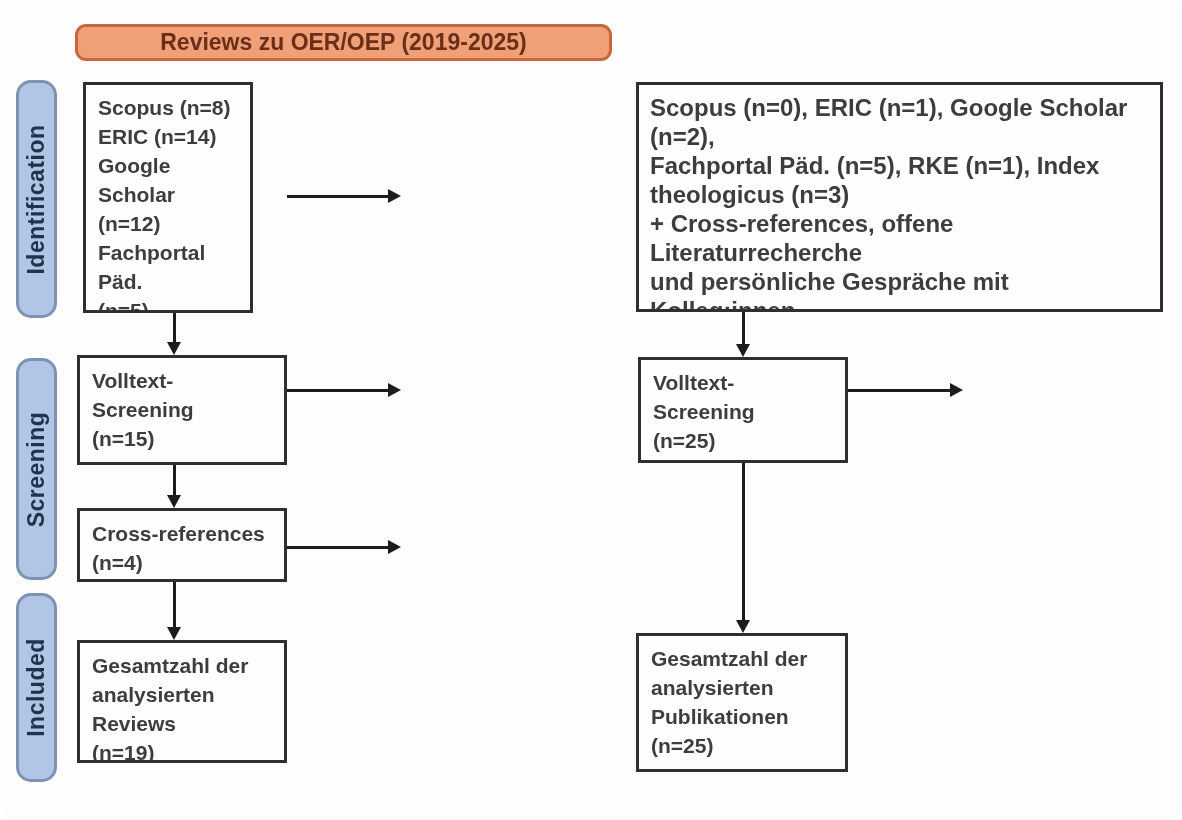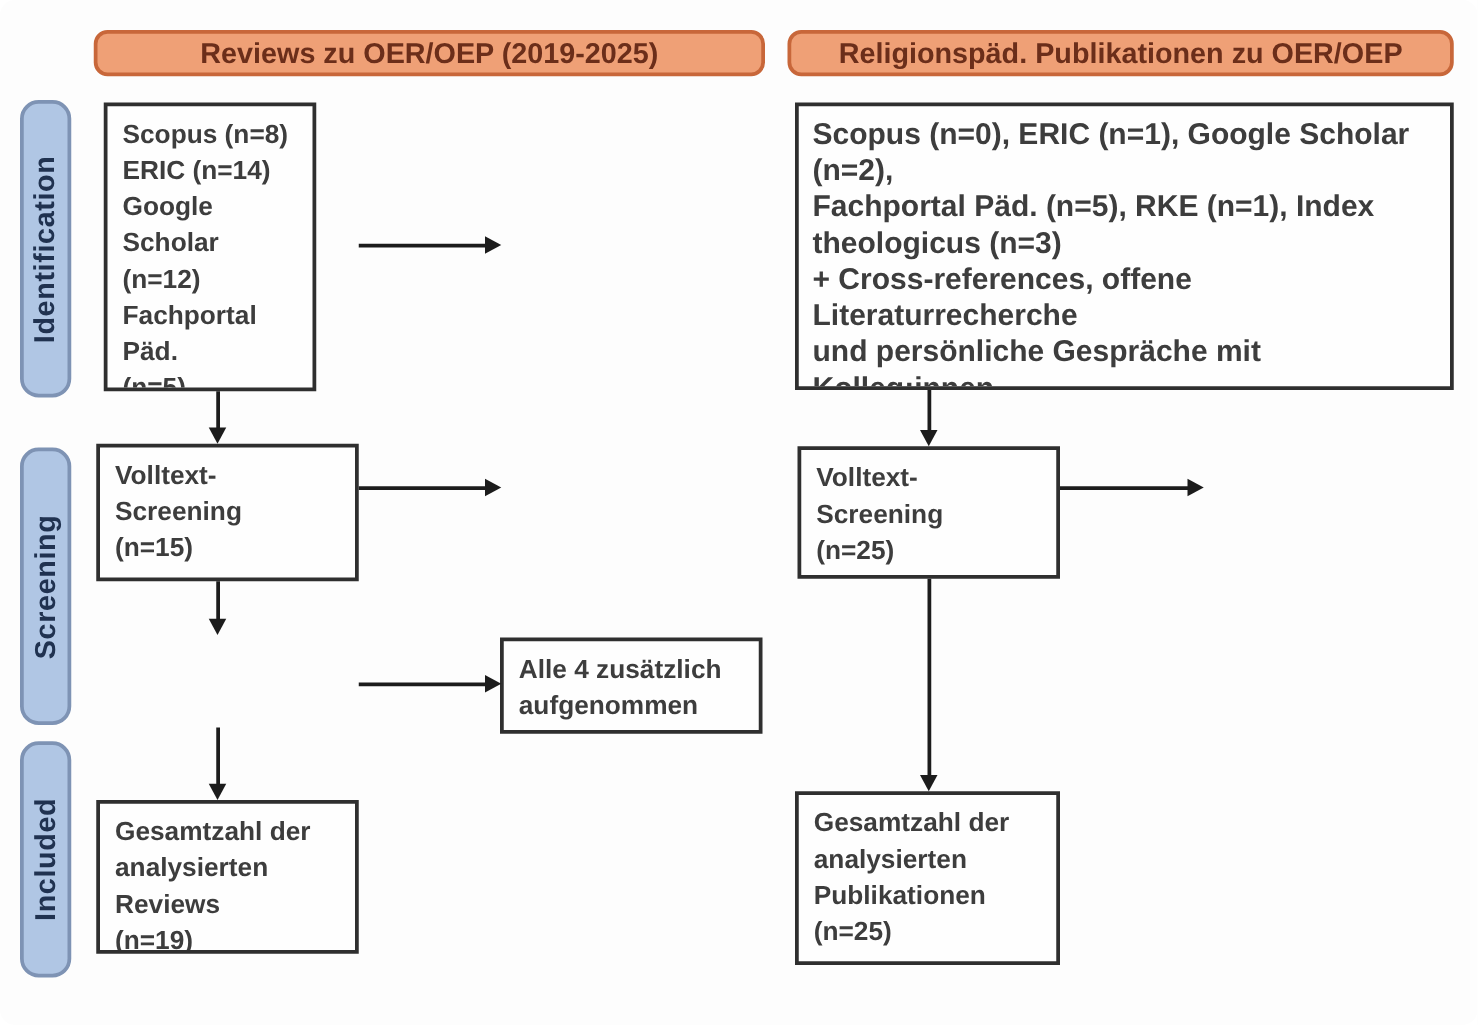--- a/index.html
+++ b/index.html
@@ -42,21 +42,20 @@
   .head{position:absolute;width:0;height:0;}
   .head.right{border-left:13px solid var(--arrow);border-top:7px solid transparent;border-bottom:7px solid transparent;}
   .head.down{border-top:13px solid var(--arrow);border-left:7px solid transparent;border-right:7px solid transparent;}
 </style>
 </head>
 <body>
 
 <div class="canvas">
 
   <div class="hdr" style="left:75px;top:24px;width:537px;height:37px;">Reviews zu OER/OEP (2019-2025)</div>
-  <div class="hdr" style="left:630px;top:24px;width:533px;height:37px;">Religionspäd. Publikationen zu OER/OEP</div>
 
   <div class="stage" style="left:16px;top:80px;width:41px;height:238px;">
     <span>Identification</span>
   </div>
   <div class="stage" style="left:16px;top:358px;width:41px;height:222px;">
     <span>Screening</span>
   </div>
   <div class="stage" style="left:16px;top:593px;width:41px;height:189px;">
     <span>Included</span>
   </div>
@@ -64,22 +63,22 @@
   <div class="box" style="left:83px;top:82px;width:170px;height:231px;">Scopus (n=8)
 ERIC (n=14)
 Google Scholar
 (n=12)
 Fachportal Päd.
 (n=5)
 Gesamt n=39</div>
   <div class="box" style="left:77px;top:355px;width:210px;height:110px;">Volltext-
 Screening
 (n=15)</div>
-  <div class="box" style="left:400px;top:510px;width:210px;height:77px;">Alle 4 zusätzlich
-aufgenommen</div>
+  <div class="box" style="left:77px;top:508px;width:210px;height:74px;">Cross-references
+(n=4)</div>
   <div class="box" style="left:77px;top:640px;width:210px;height:123px;">Gesamtzahl der
 analysierten
 Reviews
 (n=19)</div>
 
   <div class="box small-text" style="left:636px;top:82px;width:527px;height:230px;">Scopus (n=0), ERIC (n=1), Google Scholar (n=2),
 Fachportal Päd. (n=5), RKE (n=1), Index
 theologicus (n=3)
 + Cross-references, offene Literaturrecherche
 und persönliche Gespräche mit Kolleg:innen

